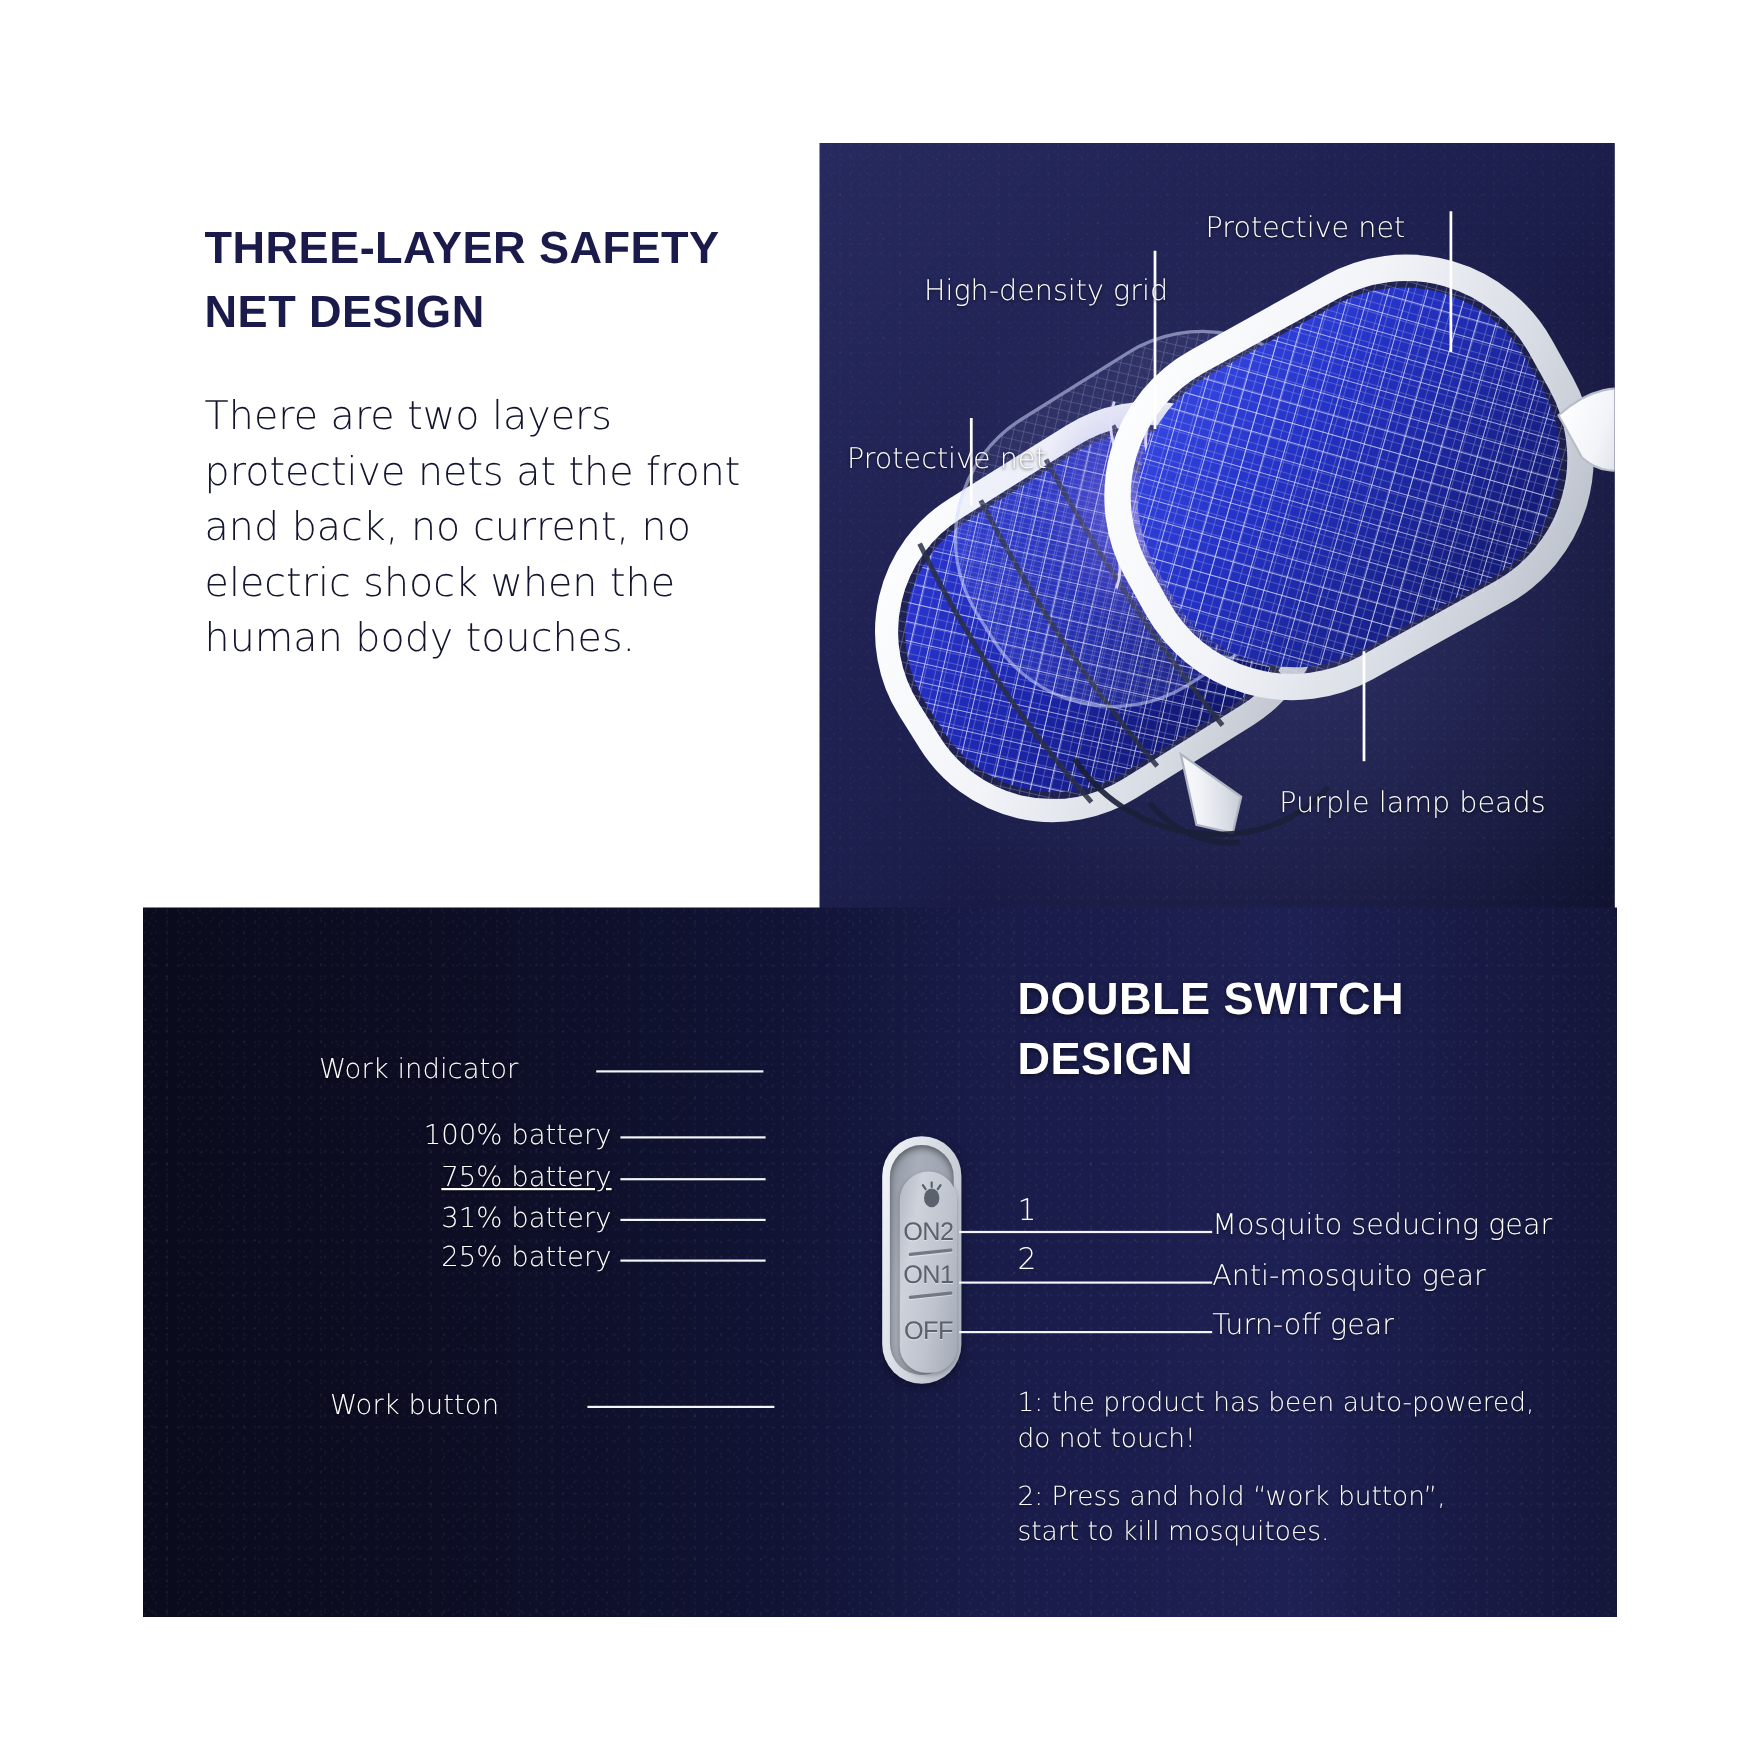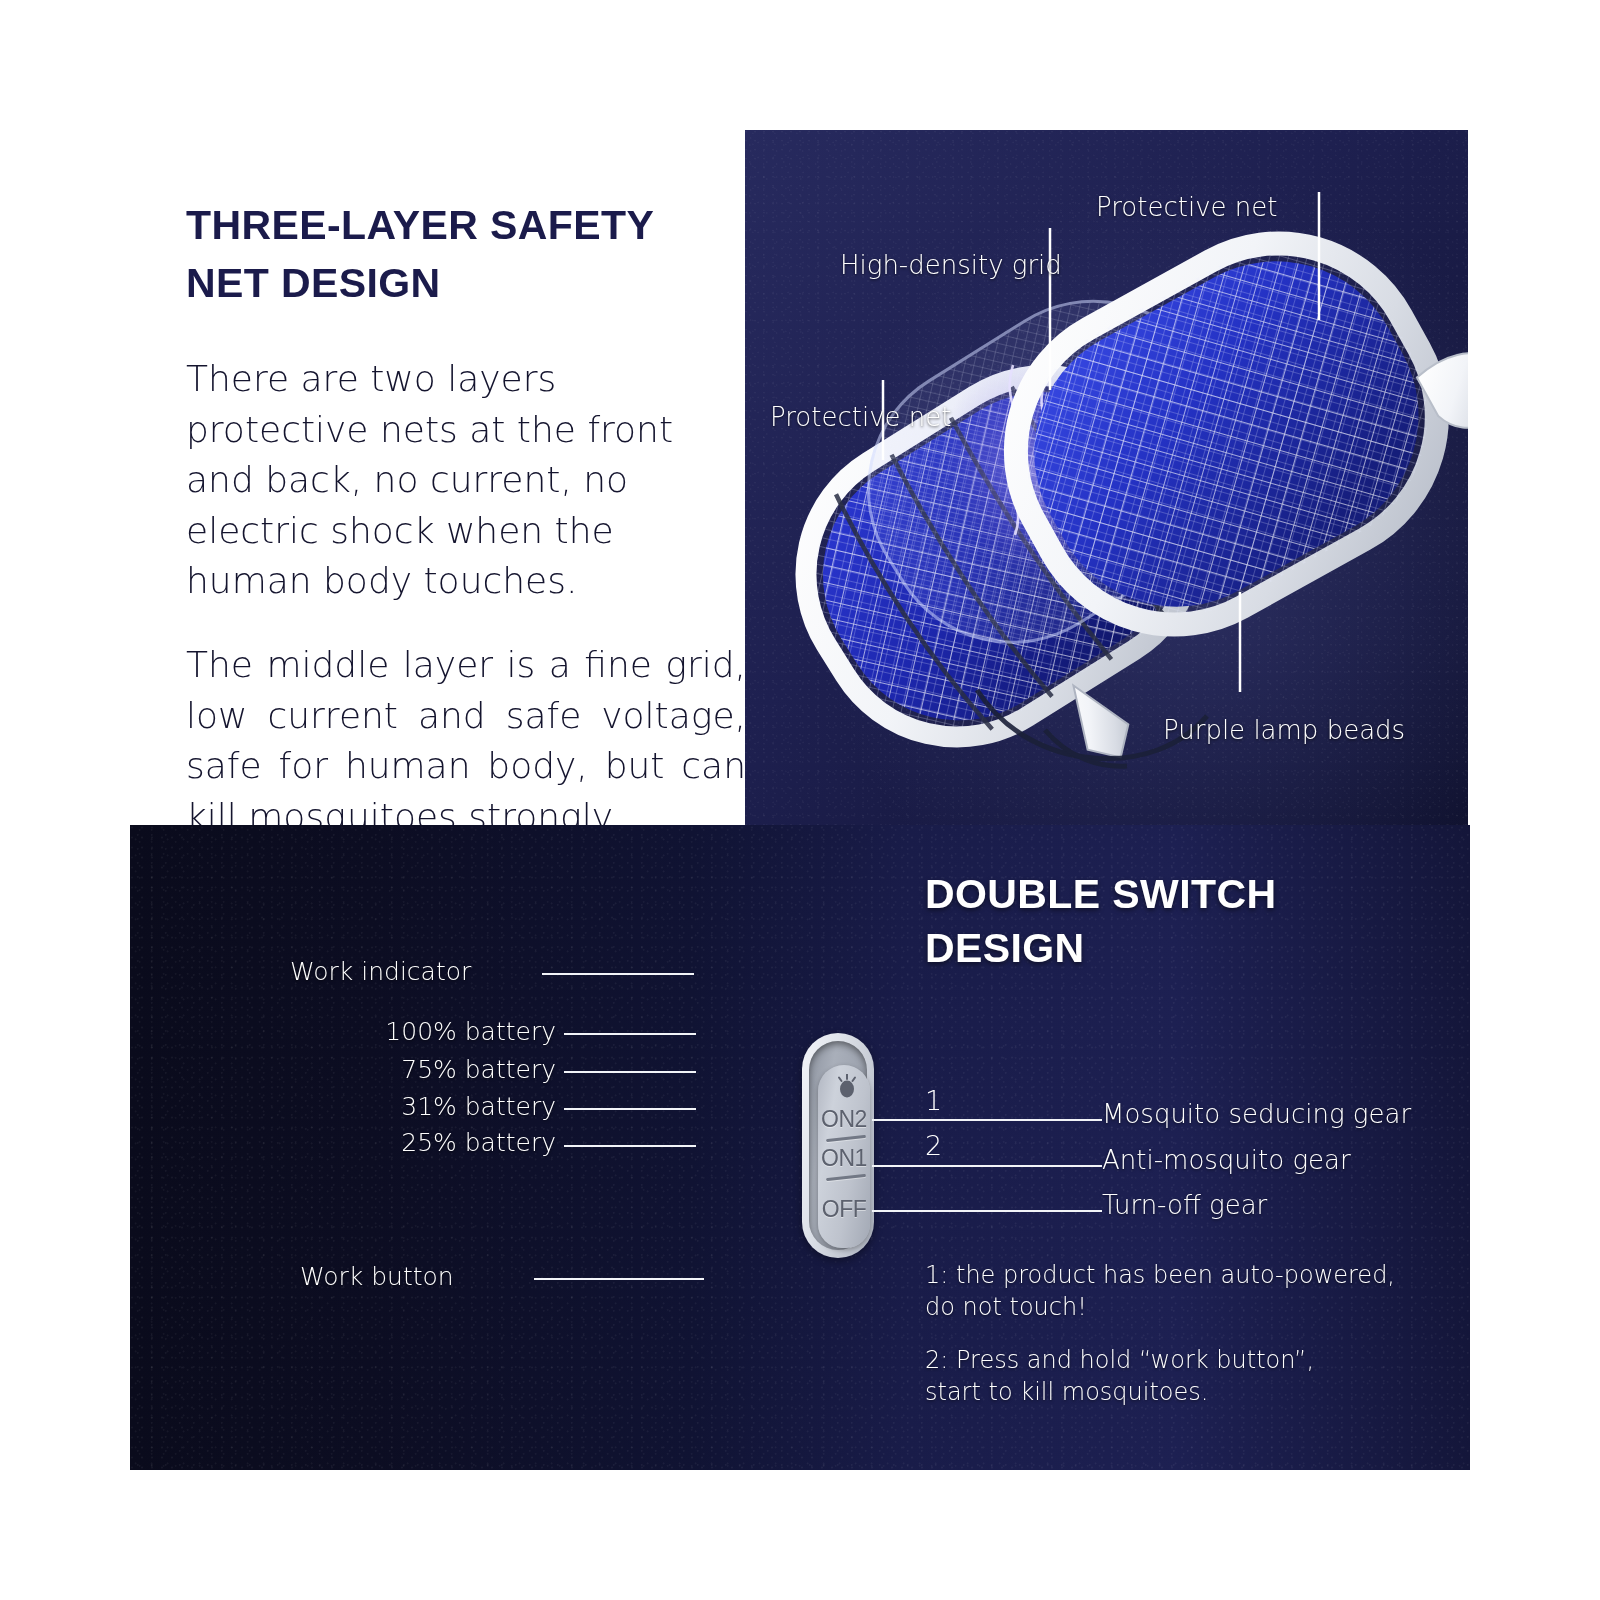--- a/index.html
+++ b/index.html
@@ -161,21 +161,21 @@
   
   .b-label {
     position:absolute; color:#ffffff;
     font-family:"DejaVu Sans", sans-serif;
     font-size:25px; font-weight:300; white-space:nowrap;
     text-shadow:0 1px 3px rgba(0,0,0,.6);
   }
   .b-line { position:absolute; height:2px; background:#f2f4f8; }
 
   #right-heading {
-    position:absolute; left:795px; top:42px; width:470px;
+    position:absolute; left:795px; top:56px; width:470px;
     color:#ffffff; font-weight:bold; font-size:41px; line-height:1.32;
     letter-spacing:0.4px;
     font-family:"Liberation Sans", sans-serif;
     text-shadow:0 2px 5px rgba(0,0,0,.5);
   }
   .gear-num {
     position:absolute; color:#ffffff; font-size:27px; font-weight:300;
     font-family:"DejaVu Sans", sans-serif;
   }
   .gear-name {
@@ -190,21 +190,20 @@
   }
 </style>
 </head>
 <body>
 
 <div id="top-section">
 
   <div id="left-text-block">
     <div id="headline">THREE-LAYER SAFETY NET DESIGN</div>
     <p class="para" id="para1">There are two layers protective nets at the front and back, no current, no electric shock when the human body touches.</p>
-    <p class="para" id="para2">The middle layer is a fine grid, low current and safe voltage, safe for human body, but can kill mosquitoes strongly.</p>
   </div>
 
   <div id="product-panel">
     <div id="panel-texture"></div>
 
     <svg id="racket-stage" viewBox="0 0 723 670">
       <defs>
         <linearGradient id="frameGrad" x1="0" y1="0" x2="1" y2="1">
           <stop offset="0%" stop-color="#ffffff"></stop>
           <stop offset="40%" stop-color="#f2f4f8"></stop>
@@ -322,21 +321,21 @@
       </div>
     </div>
   </div>
 
   <div class="b-label" style="left:160px; top:132px;">Work indicator</div>
   <div class="b-line" style="left:412px; top:148px; width:152px;"></div>
 
   <div class="b-label" style="left:152px; top:192px; width:274px; text-align:right;">100% battery</div>
   <div class="b-line" style="left:434px; top:208px; width:132px;"></div>
 
-  <div class="b-label" style="left:152px; top:230px; width:274px; text-align:right;">75% battery</div>
+  <div class="b-label" style="left:152px; top:230px; width:274px; text-align:right;text-decoration:underline;">75% battery</div>
   <div class="b-line" style="left:434px; top:246px; width:132px;"></div>
 
   <div class="b-label" style="left:152px; top:267px; width:274px; text-align:right;">31% battery</div>
   <div class="b-line" style="left:434px; top:283px; width:132px;"></div>
 
   <div class="b-label" style="left:152px; top:303px; width:274px; text-align:right;">25% battery</div>
   <div class="b-line" style="left:434px; top:320px; width:132px;"></div>
 
   <div class="b-label" style="left:170px; top:437px;">Work button</div>
   <div class="b-line" style="left:404px; top:453px; width:170px;"></div>

